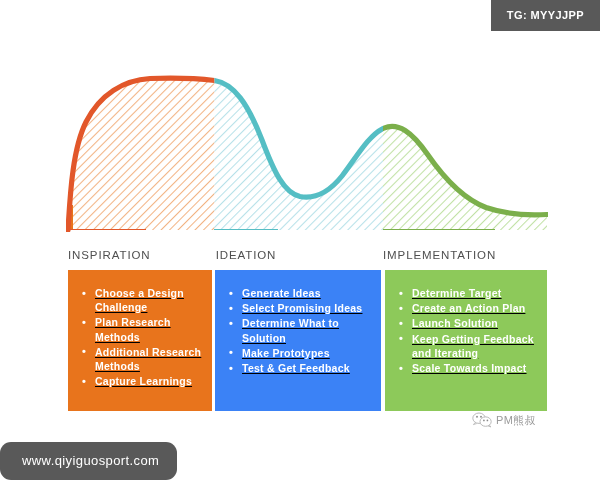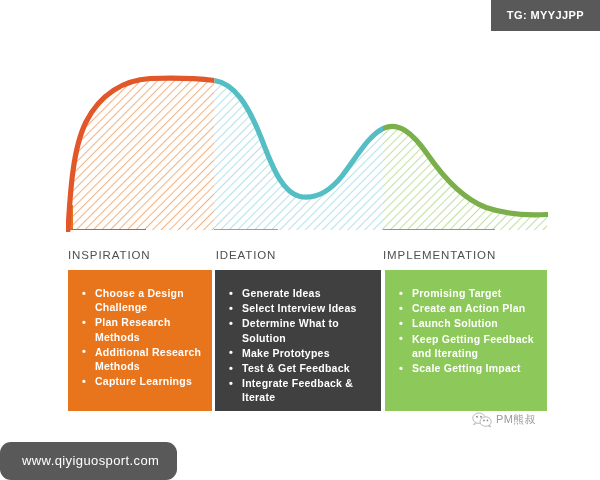--- a/index.html
+++ b/index.html
@@ -85,27 +85,28 @@
     height: 141px;
   }
   .card {
     position: absolute;
     top: 0;
     height: 141px;
     box-sizing: border-box;
     padding: 16px 8px 8px 10px;
   }
   #card-0 { left: 68px;  width: 144px; background: #E8741C; }
-  #card-1 { left: 215px; width: 166px; background: #404040; }
+  #card-1 { left: 215px; width: 166px; background: #3b82f6; }
   #card-2 { left: 385px; width: 162px; background: #8DC95A; }
 
   .bullets {
     list-style: none;
     margin: 0;
     padding: 0;
+    text-decoration: underline;
   }
   .bullets li {
     position: relative;
     padding-left: 17px;
     margin-bottom: 1px;
     color: #ffffff;
     font-size: 10.5px;
     font-weight: bold;
     line-height: 14.2px;
     letter-spacing: 0.25px;
@@ -122,21 +123,21 @@
   }
   
   #card-1 .bullets li::before { color: #ffffff; }
 
   
   #wechat {
     position: absolute;
     left: 472px;
     top: 412px;
     display: flex;
-    align-items: flex-start;
+    align-items: center;
     gap: 4px;
   }
   #wechat-text {
     font-size: 11px;
     color: #9a9a9a;
     font-family: "Liberation Sans", sans-serif;
     white-space: nowrap;
     letter-spacing: 0.3px;
   }
 </style>
@@ -232,35 +233,34 @@
         <li>Choose a Design Challenge</li>
         <li>Plan Research Methods</li>
         <li>Additional Research Methods</li>
         <li>Capture Learnings</li>
       </ul>
     </div>
 
     <div class="card" id="card-1">
       <ul class="bullets">
         <li>Generate Ideas</li>
-        <li>Select Interview Ideas</li>
+        <li>Select Promising Ideas</li>
         <li>Determine What to Solution</li>
         <li>Make Prototypes</li>
         <li>Test &amp; Get Feedback</li>
-        <li>Integrate Feedback &amp; Iterate</li>
       </ul>
     </div>
 
     <div class="card" id="card-2">
       <ul class="bullets">
-        <li>Promising  Target</li>
+        <li>Determine  Target</li>
         <li>Create an Action Plan</li>
         <li>Launch Solution</li>
         <li>Keep Getting Feedback and Iterating</li>
-        <li>Scale Getting Impact</li>
+        <li>Scale Towards Impact</li>
       </ul>
     </div>
   </div>
 
   <div id="wechat">
     <svg width="20" height="16" viewBox="0 0 20 16" xmlns="http://www.w3.org/2000/svg">
       <ellipse cx="7" cy="6.2" rx="6.2" ry="5.2" fill="#ffffff" stroke="#b9b9b9" stroke-width="1"></ellipse>
       <path d="M3.2 10.5 L1.4 12.6 L4.4 11.6 Z" fill="#ffffff" stroke="#b9b9b9" stroke-width="0.9"></path>
       <circle cx="5" cy="4.8" r="0.95" fill="#8a8a8a"></circle>
       <circle cx="9" cy="4.8" r="0.95" fill="#8a8a8a"></circle>

